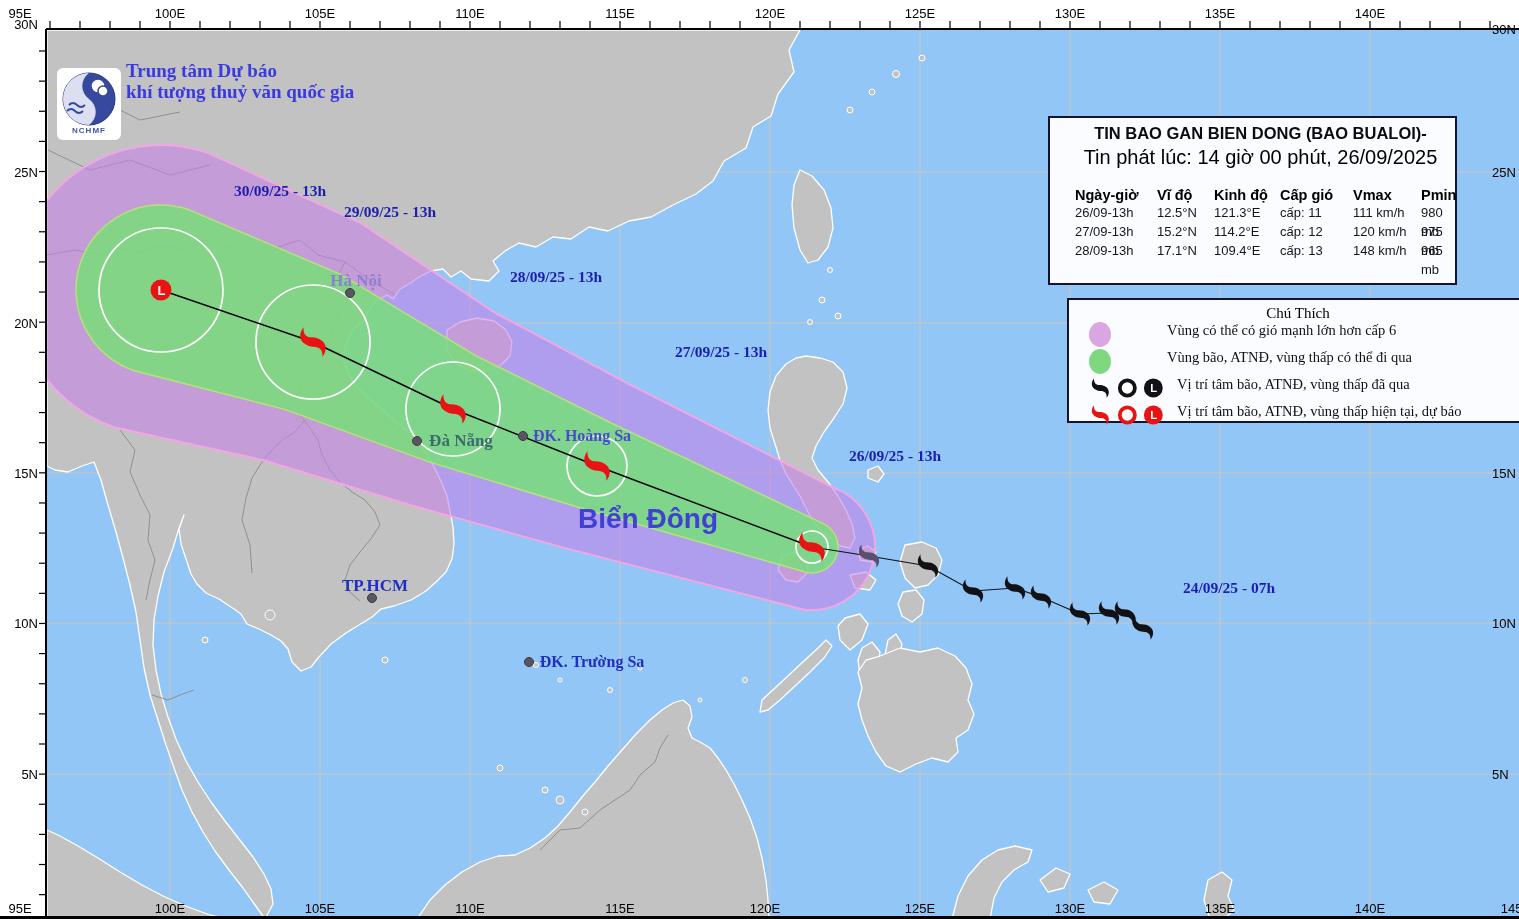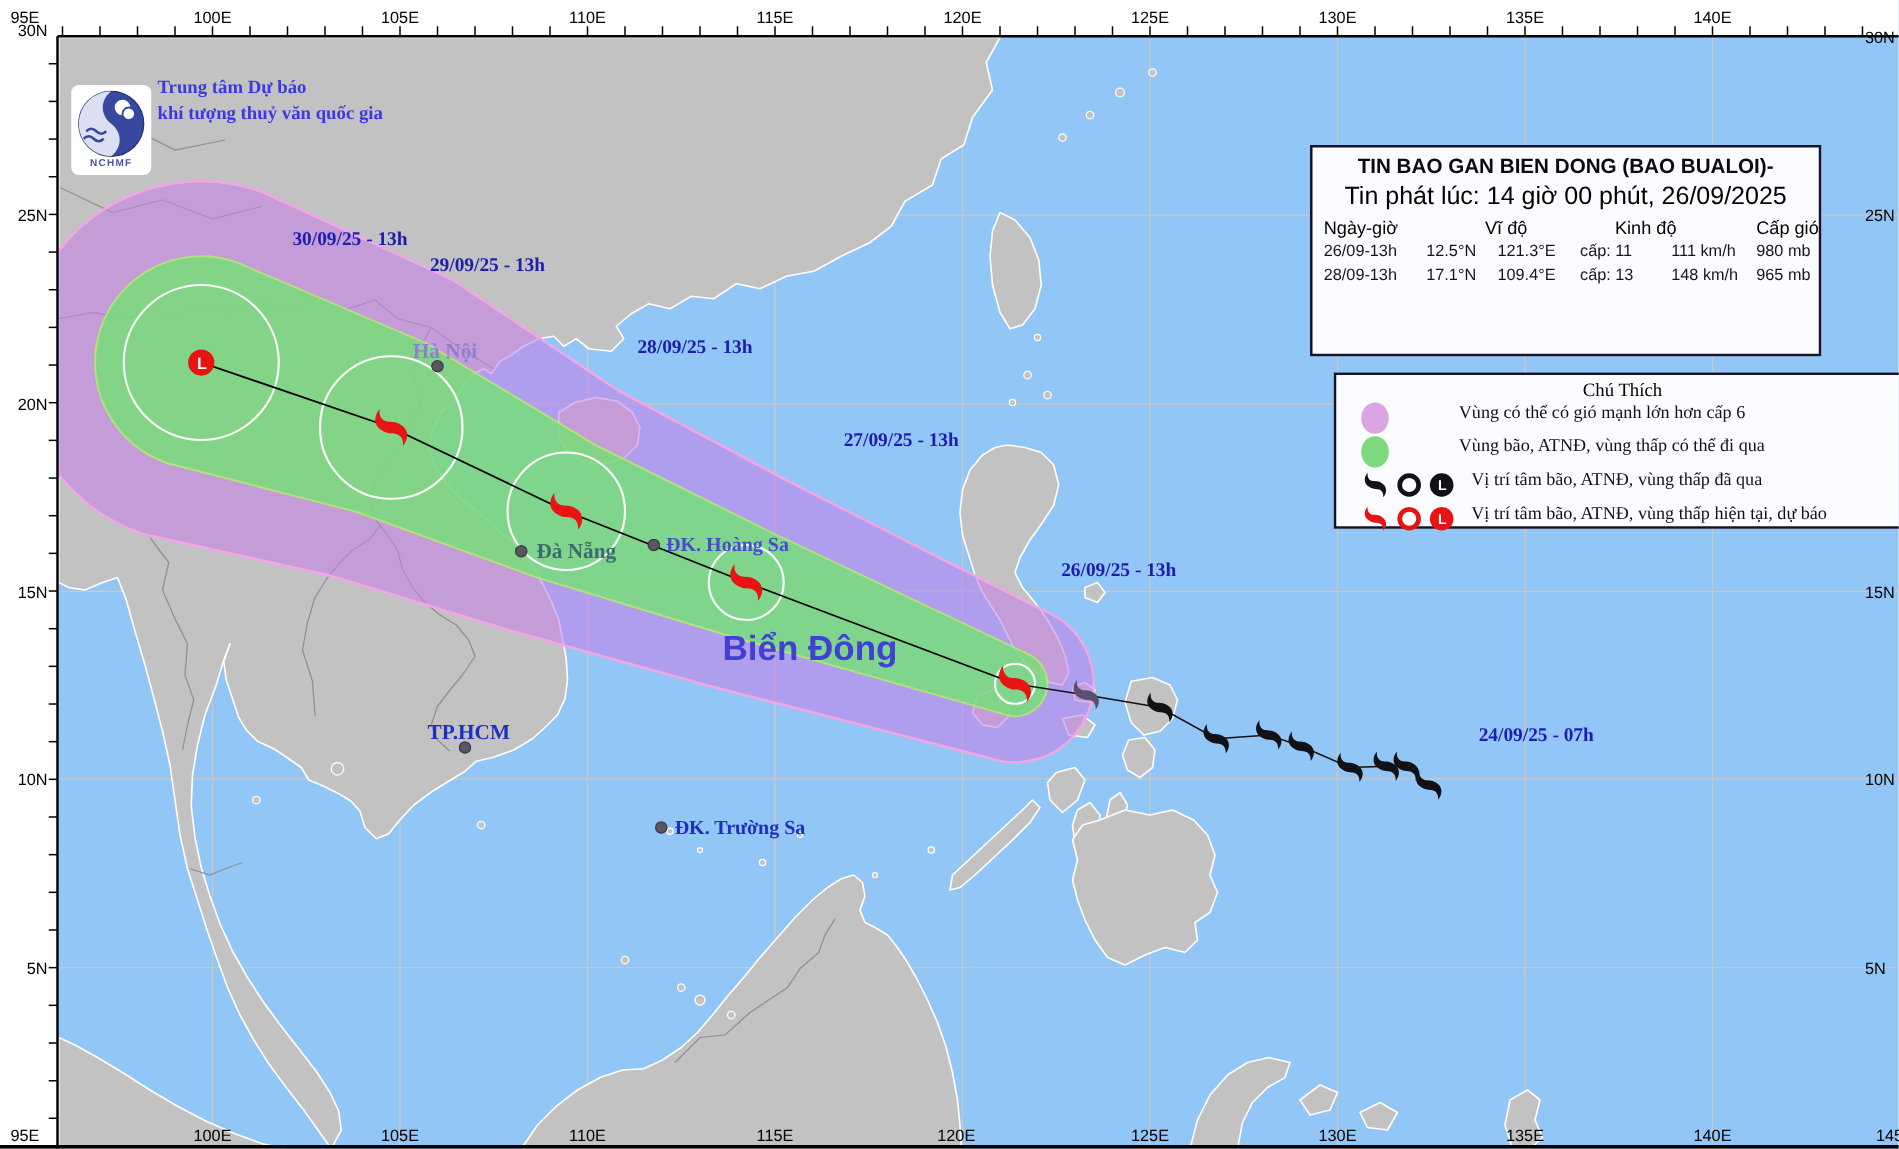--- a/index.html
+++ b/index.html
@@ -5,28 +5,28 @@
   html,body{margin:0;padding:0;background:#fff;}
   #stage{position:relative;width:1519px;height:919px;overflow:hidden;
          font-family:"Liberation Sans",sans-serif;}
   #mapsvg{position:absolute;left:0;top:0;}
   
   #logo{position:absolute;left:57px;top:68px;width:64px;height:72px;background:#fff;
         border-radius:6px;display:flex;flex-direction:column;align-items:center;z-index:5;}
   #logo .emblem{margin-top:3px;}
   #logo .nchmf{font-size:8px;font-weight:bold;color:#4553ad;letter-spacing:1px;margin-top:-1px;}
   #orgname{position:absolute;left:126px;top:60px;z-index:5;color:#3a3ae0;
-           font-family:"Liberation Serif",serif;font-weight:bold;font-size:15px;line-height:21px;}
+           font-family:"Liberation Serif",serif;font-weight:bold;font-size:19px;line-height:21px;}
   
   .panel{position:absolute;background:#fbfcff;border:2px solid #14142e;z-index:6;box-sizing:border-box;}
-  #infobox{left:1048px;top:116px;width:409px;height:169px;}
+  #infobox{left:1048px;top:116px;width:409px;height:169px;padding-left:16px;}
   #infobox .t1{font-size:16.5px;font-weight:bold;text-align:center;margin-top:6px;color:#0b0b14;}
   #infobox .t2{font-size:20px;text-align:center;margin-top:3px;color:#000000;}
   .grid{display:grid;grid-template-columns:82px 57px 66px 73px 68px 1fr;padding-left:9px;}
-  #thead{font-weight:normal;font-size:14.5px;margin-top:6px;gap:47px;}
+  #thead{font-weight:bold;font-size:14.5px;margin-top:18px;}
   .trow{font-size:13px;height:19px;line-height:19px;color:#15151c;}
   
   #legendbox{left:1067px;top:298px;width:462px;height:125px;}
   #legendbox .lt{font-family:"Liberation Serif",serif;font-size:15px;text-align:center;margin-top:5px;}
   .litem{display:flex;align-items:flex-start;height:27px;padding-left:0;margin-left:20px;}
   .sw{width:22px;height:25px;border-radius:50%;margin-right:4px;flex:0 0 auto;}
   .sw.purple{background:#d9a6e2;}
   .sw.green{background:#7ed97e;}
   .icons{display:flex;gap:4px;margin-right:4px;flex:0 0 auto;width:76px;}
   .litem .txt{font-family:"Liberation Serif",serif;font-size:14.5px;white-space:nowrap;
@@ -300,20 +300,28 @@
     <div id="tbody">
         <div class="grid trow">
           <div>26/09-13h</div>
           <div>12.5°N</div>
           <div>121.3°E</div>
           <div>cấp: 11</div>
           <div>111 km/h</div>
           <div>980 mb</div>
         </div>
         <div class="grid trow">
+          <div>27/09-13h</div>
+          <div>15.2°N</div>
+          <div>114.2°E</div>
+          <div>cấp: 12</div>
+          <div>120 km/h</div>
+          <div>975 mb</div>
+        </div>
+        <div class="grid trow">
           <div>28/09-13h</div>
           <div>17.1°N</div>
           <div>109.4°E</div>
           <div>cấp: 13</div>
           <div>148 km/h</div>
           <div>965 mb</div>
         </div>
       </div>
   </div>
 

